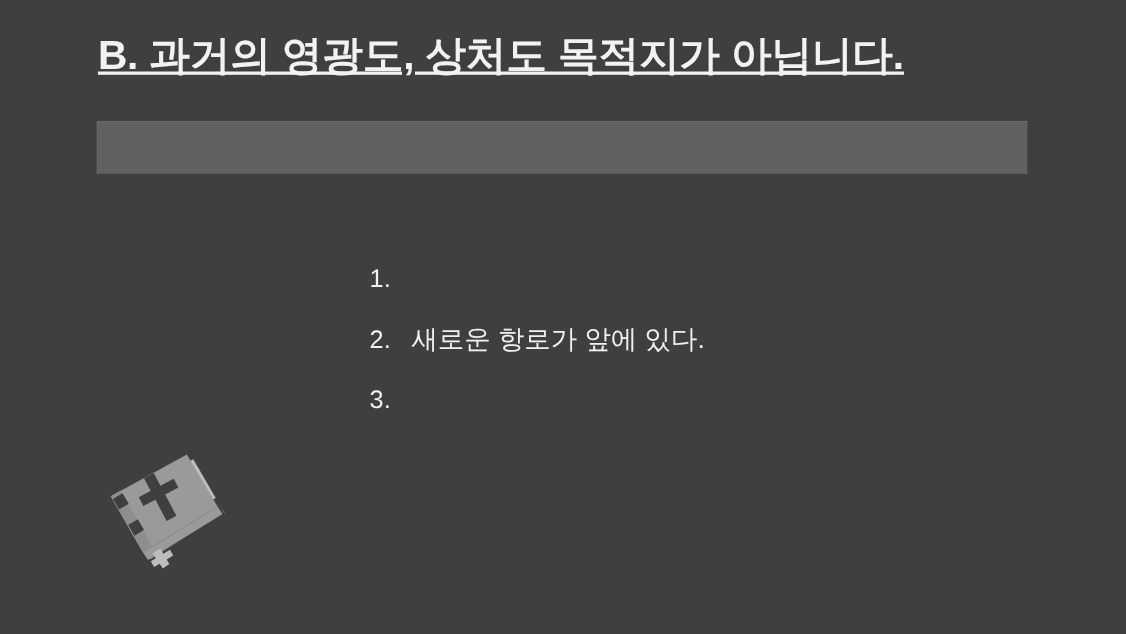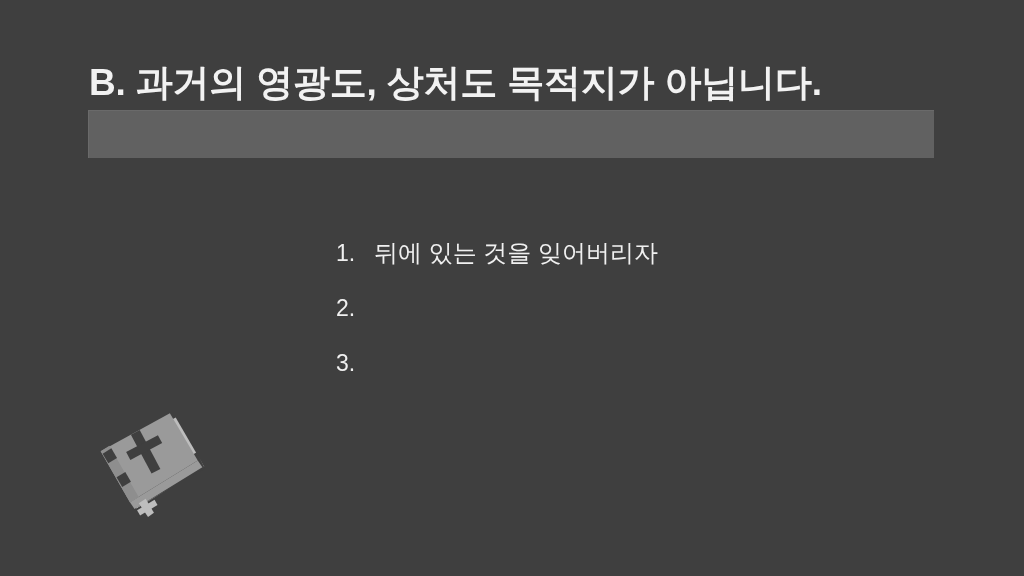--- a/index.html
+++ b/index.html
@@ -15,28 +15,29 @@
     width: 1024px;
     height: 576px;
     background: #3f3f3f;
     overflow: hidden;
   }
 
   
   .slide-title {
     position: absolute;
     left: 89px;
-    top: 60px;
+    top: 28px;
     width: 880px;
     font-size: 37px;
     font-weight: bold;
     color: #f2f2f2;
     letter-spacing: -0.2px;
     line-height: 46px;
     white-space: nowrap;
+    text-decoration: underline;
   }
 
   
   .banner-bar {
     position: absolute;
     left: 88px;
     top: 110px;
     width: 846px;
     height: 48px;
     background: #616161;
@@ -93,24 +94,24 @@
 
 <div class="slide">
 
   <div class="slide-title">B. 과거의 영광도, 상처도 목적지가 아닙니다.</div>
 
   <div class="banner-bar"></div>
 
   <ul class="content-list">
     <li>
       <span class="list-marker">1.</span>
-      <span class="list-text">뒤에 있는 것을 잊어버리자</span>
     </li>
     <li>
       <span class="list-marker">2.</span>
+      <span class="list-text">새로운 항로가 앞에 있다.</span>
     </li>
     <li>
       <span class="list-marker">3.</span>
     </li>
   </ul>
 
   <div class="bible-icon">
     <svg viewBox="0 0 140 118" xmlns="http://www.w3.org/2000/svg">
       <g transform="rotate(-20 70 59)">
 

